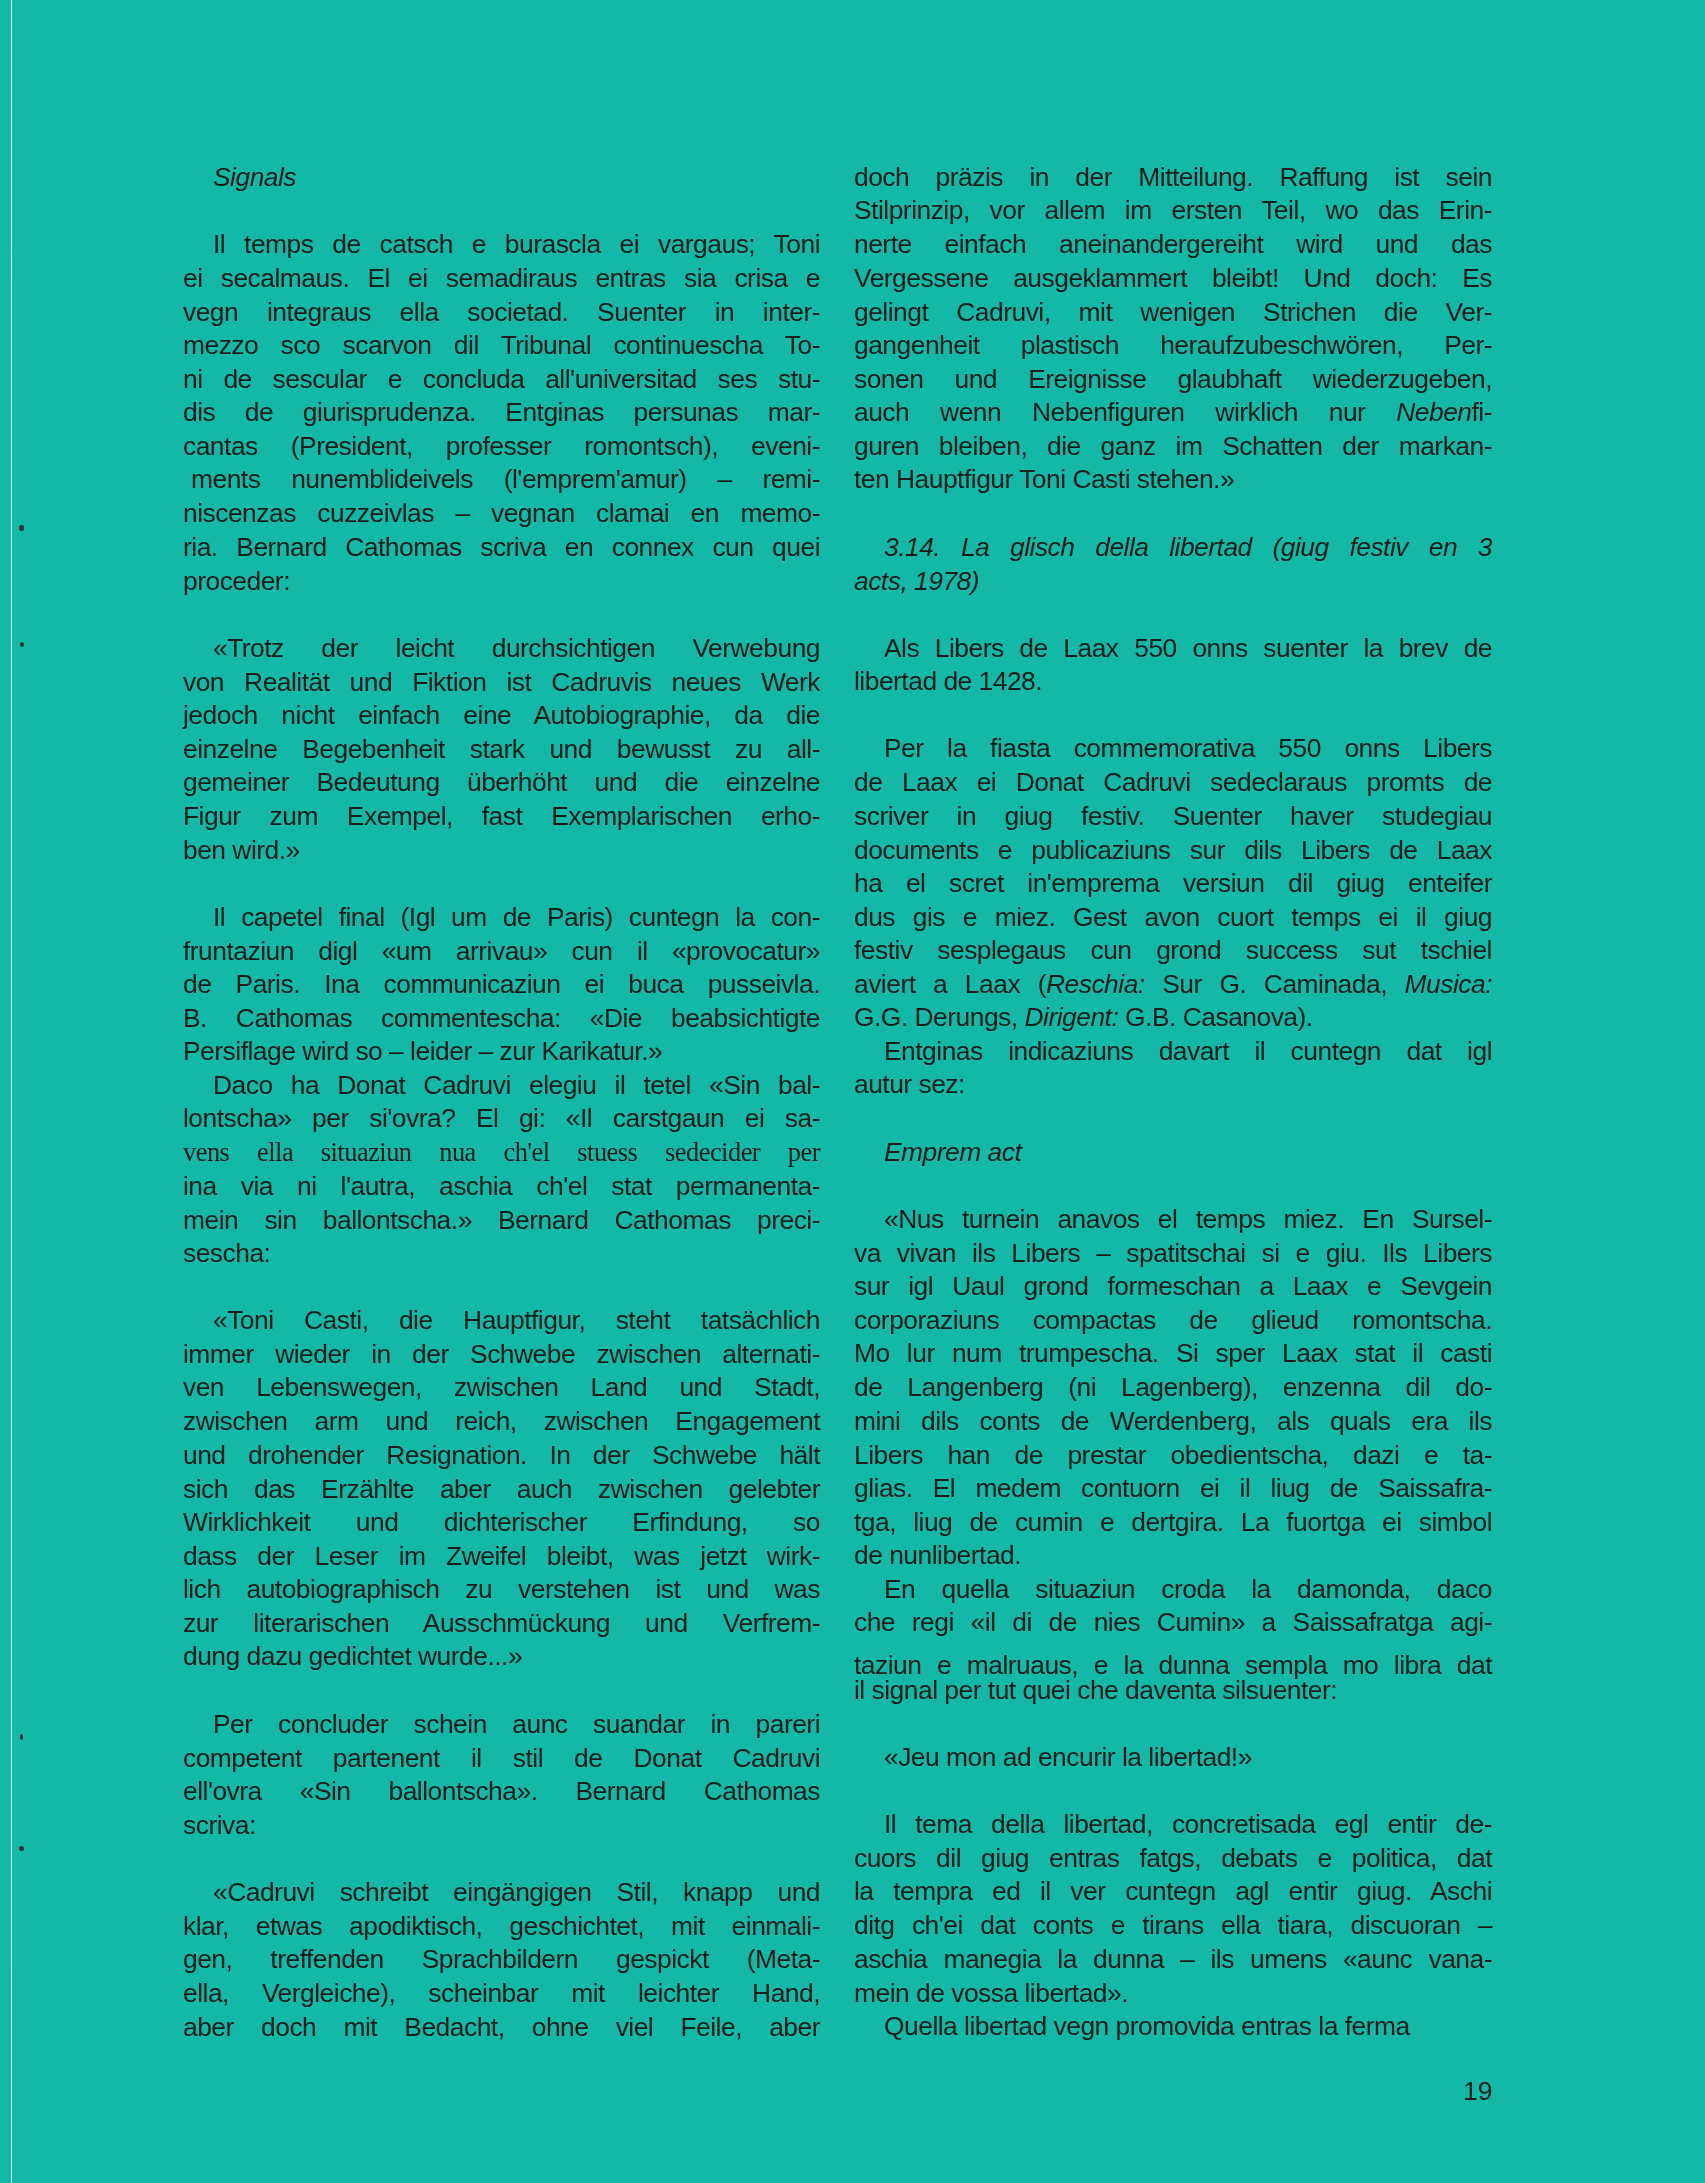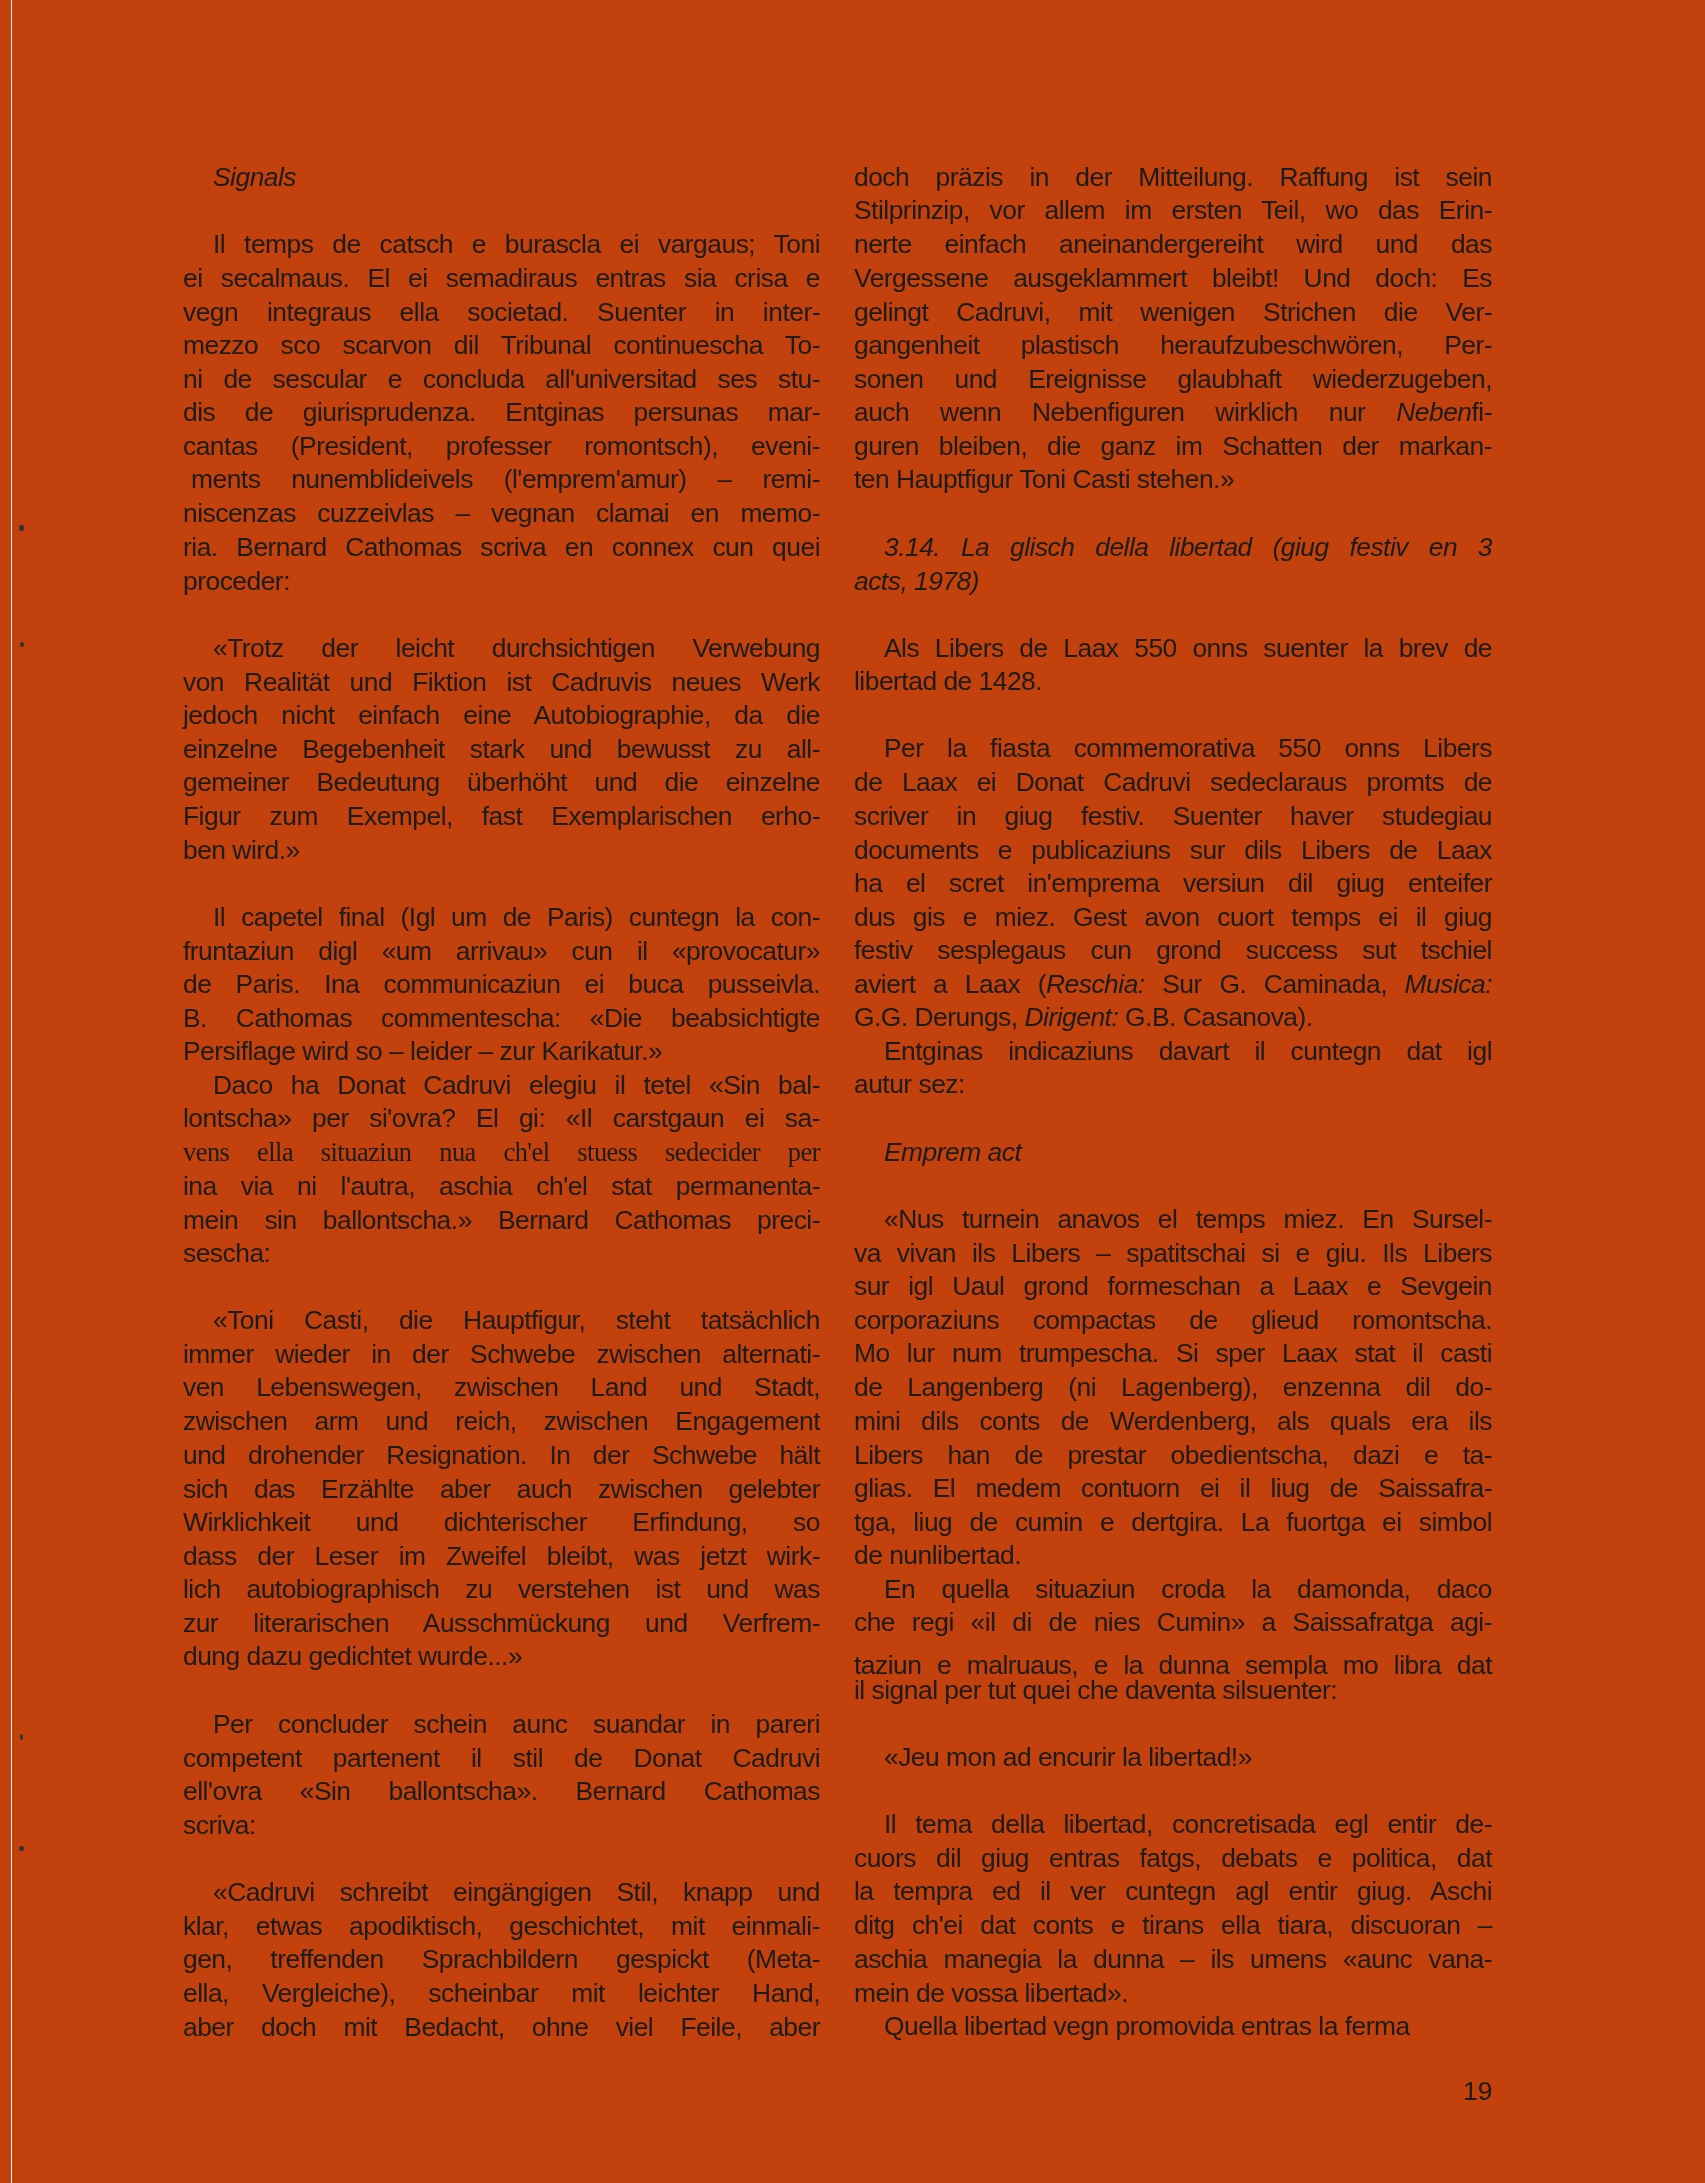--- a/index.html
+++ b/index.html
@@ -1,19 +1,19 @@
 <!DOCTYPE html>
 <html style="font-size:12px"><head>
 <meta charset="utf-8">
 <style>
   html, body { margin: 0; padding: 0; background: #ffffff; }
   body { width: 1706px; height: 2183px; position: relative; overflow: hidden; }
   .page {
     position: absolute; left: 0; top: 0; width: 1706px; height: 2183px;
-    background: #c2410c;
+    background: #14b8a6;
     font-family: "Liberation Sans", sans-serif;
     color: #1c1c1c;
   }
   .page-edge {
     position: absolute; left: 10.6px; top: 0; width: 1.5px; height: 2183px;
     background: linear-gradient(to bottom, #f2f2f2, #f7f7f7);
   }
   .column { position: absolute; top: 0; }
   .col-left { left: 183px; width: 637px; }
   .col-right { left: 854px; width: 638px; }

